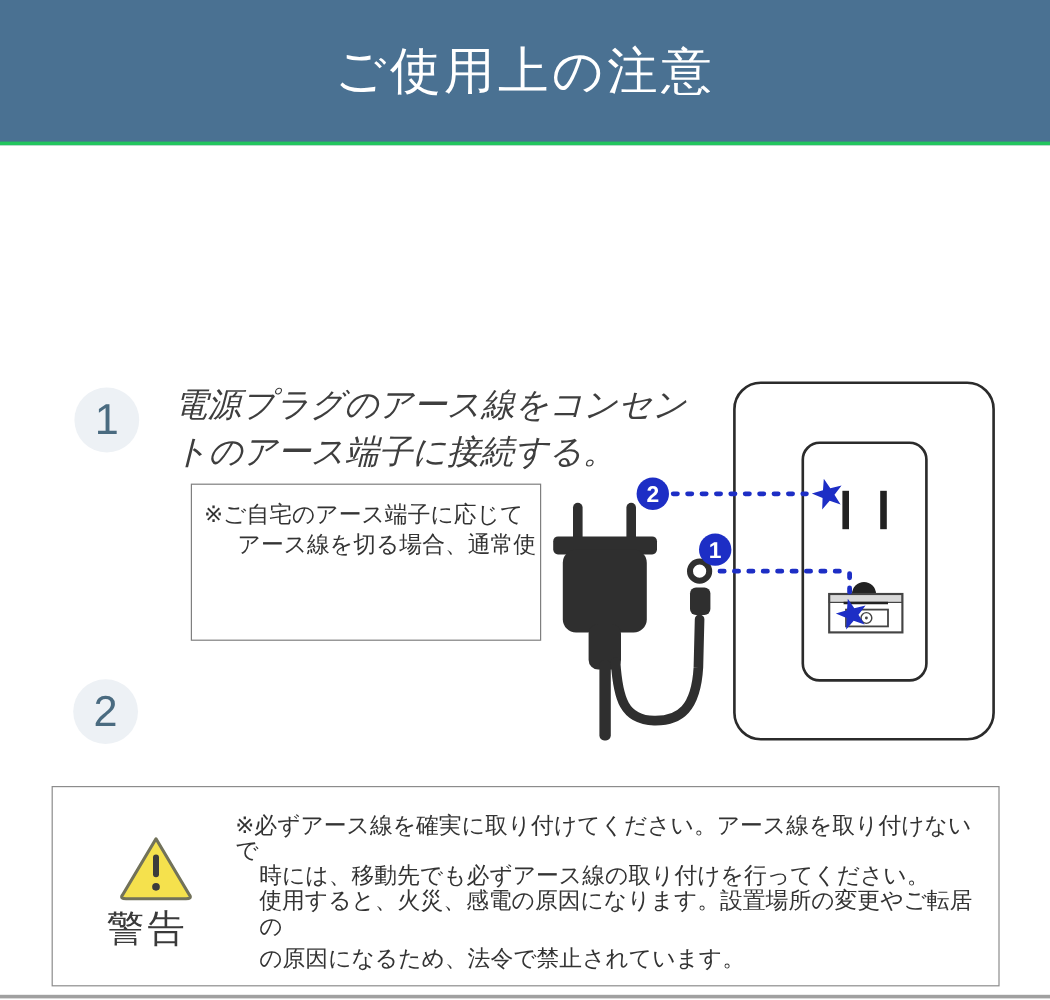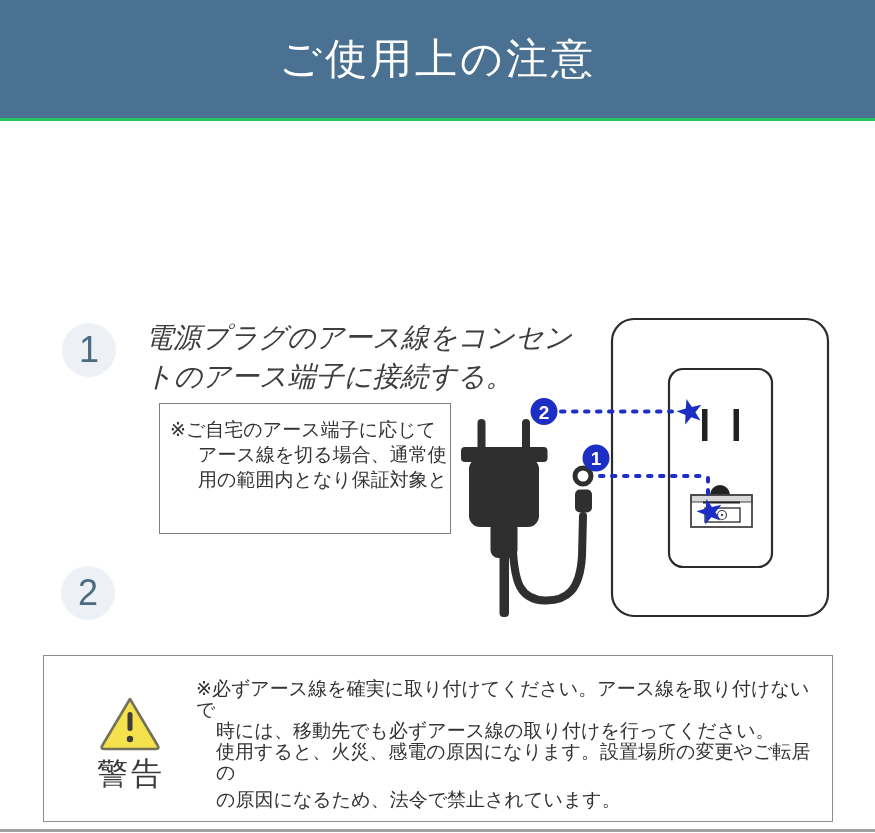--- a/index.html
+++ b/index.html
@@ -57,21 +57,21 @@
   .cover-box{fill:none;stroke:#444;stroke-width:1.8px;}
   .screw-plate{fill:#fff;stroke:#444;stroke-width:1.5px;}
   .screw{stroke:#444;stroke-width:1.2px;fill:none;}
 
   
   .warning-box{position:absolute;left:43px;top:655px;width:790px;height:167px;
     border:1.5px solid #8c8c8c;background:#fff;}
   .warning-tri{position:absolute;left:53px;top:39px;width:66px;height:57px;}
   .tri-shape{fill:var(--warning-yellow);stroke:#72725a;stroke-width:2.6px;stroke-linejoin:round;}
   .tri-mark{fill:#3c3c3c;}
-  .warning-label{position:absolute;left:45px;top:97px;width:84px;text-align:center;
+  .warning-label{position:absolute;left:45px;top:97px;width:84px;
     font-size:31px;letter-spacing:3px;color:#3a3a3a;}
   .warning-text{position:absolute;left:152px;top:22px;width:630px;
     font-size:19px;line-height:21px;color:#333;}
   .warning-text .para2{margin-top:6px;}
   .warning-text .cont{padding-left:20px;}
 
   
   .bottom-divider{position:absolute;left:0;top:829px;width:875px;height:3px;background:#a0a0a0;}
 </style>
 </head>
@@ -88,21 +88,20 @@
     <span>1</span>
   </div>
   <div class="step-text step1-text">
     <div>電源プラグのアース線をコンセン</div>
     <div>トのアース端子に接続する。</div>
   </div>
 
   <div class="note-box">
     <div>※ご自宅のアース端子に応じて</div>
     <div class="cont">アース線を切る場合、通常使</div>
-    <div class="cont">用の範囲内となり保証対象と</div>
   </div>
 
   <div class="badge badge2">
     <span>2</span>
   </div>
 
   <svg class="diagram" viewBox="448 310 395 335" xmlns="http://www.w3.org/2000/svg">
 
     <g>
       <rect class="outlet-stroke" x="612" y="319" width="216" height="297" rx="22"></rect>

